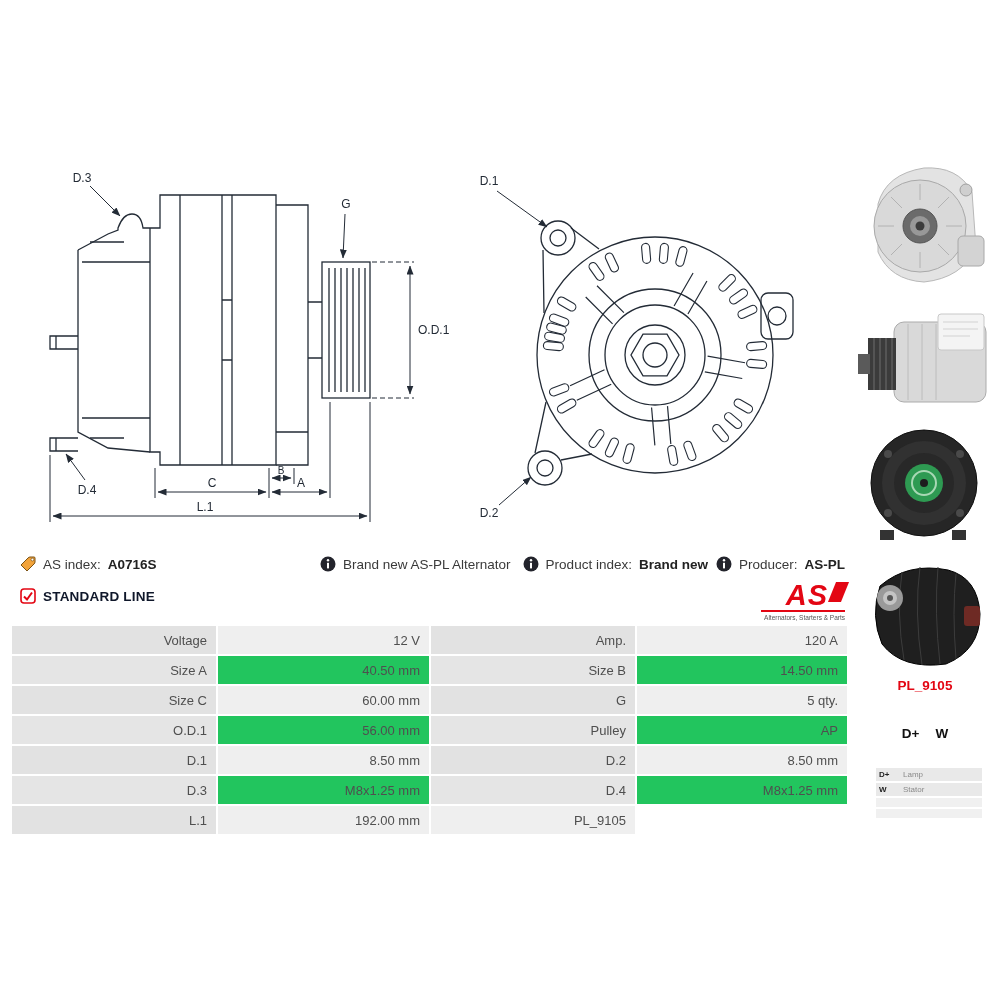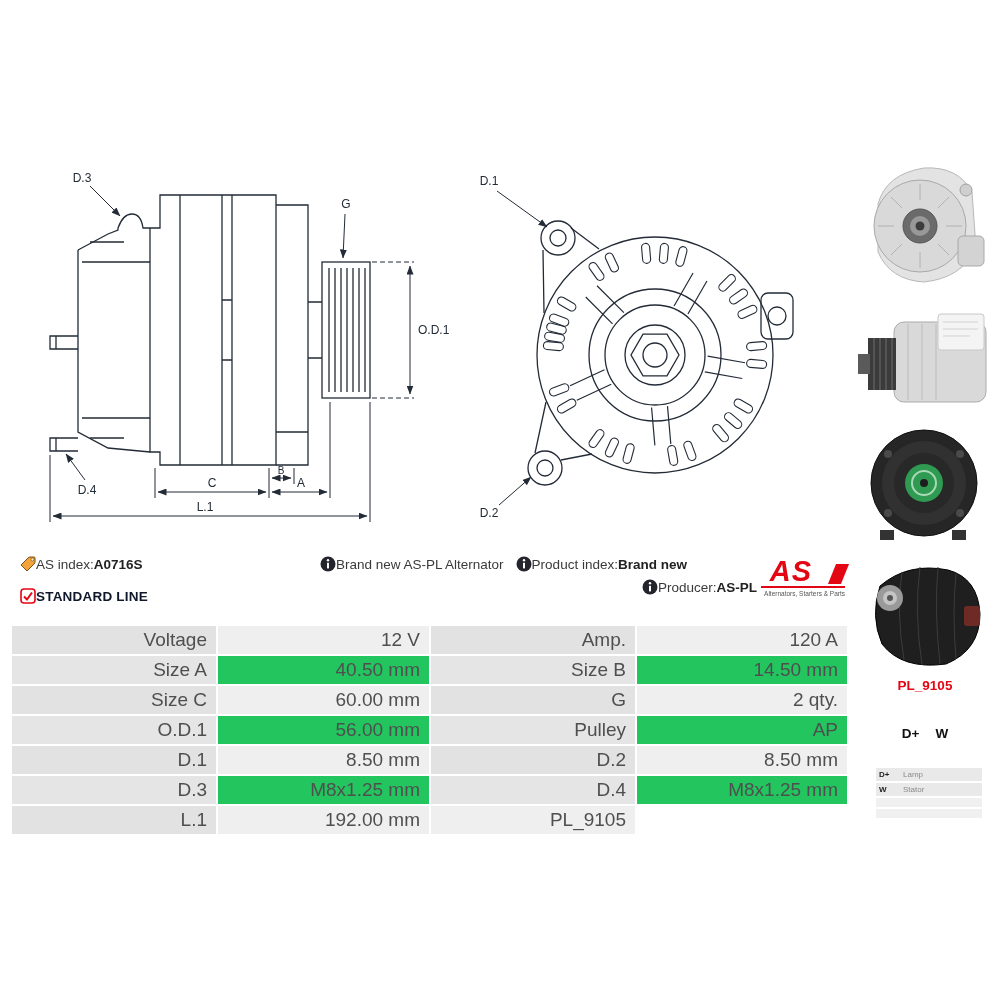--- a/index.html
+++ b/index.html
@@ -2,40 +2,40 @@
 <html><head>
 <meta charset="utf-8">
 <style>
   html,body{margin:0;padding:0;background:#fff;}
   .page{position:relative;width:1000px;height:1000px;background:#fff;overflow:hidden;
         font-family:"Liberation Sans", sans-serif;color:#333;}
   .draw{position:absolute;}
   svg text{font-family:"Liberation Sans", sans-serif;}
 
   
-  .info-line{display:flex;align-items:center;height:20px;font-size:13.5px;color:#3a3a3a;}
+  .info-line{display:flex;align-items:center;gap:7px;height:20px;font-size:13.5px;color:#3a3a3a;}
   .info-line b{color:#222;}
   .info-left{position:absolute;left:20px;top:554px;display:flex;flex-direction:column;gap:12px;}
   .info-mid{position:absolute;left:320px;top:554px;display:flex;flex-direction:row;gap:12px;}
-  .info-right{position:absolute;right:155px;top:554px;display:flex;flex-direction:row;gap:4px;align-items:flex-end;}
+  .info-right{position:absolute;right:155px;top:554px;display:flex;flex-direction:column;gap:4px;align-items:flex-end;}
   .red{color:#0f172a;font-weight:bold;letter-spacing:.2px;}
   .ic{width:16px;height:16px;flex:0 0 auto;}
 
   
   .aspl-logo{margin-top:4px;text-align:right;width:84px;}
-  .logo-top{display:flex;align-items:flex-end;justify-content:flex-end;gap:20px;height:26px;}
+  .logo-top{display:flex;align-items:flex-start;justify-content:flex-end;gap:4px;height:26px;}
   .logo-as{font-style:italic;font-weight:800;font-size:29px;line-height:26px;color:#e30613;letter-spacing:1px;}
   .logo-wedge{display:inline-block;width:13px;height:20px;background:#e30613;transform:skewX(-22deg);}
   .logo-rule{height:2px;background:#e30613;margin:2px 0 2px;}
   .logo-sub{font-size:6.5px;color:#555;white-space:nowrap;}
 
   
   .spec-table{position:absolute;left:12px;top:626px;display:grid;
               grid-template-columns:204px 211px 204px 210px;grid-auto-rows:28px;gap:2px;background:#fff;}
-  .cell{display:flex;align-items:center;justify-content:flex-end;padding-right:9px;font-size:19px;color:#4f4f4f;}
+  .cell{display:flex;align-items:center;justify-content:flex-end;padding-right:9px;font-size:13px;color:#4f4f4f;}
   .cell.lbl.o{background:#e2e2e2;} .cell.val.o{background:#efefef;text-align:center;}
   .cell.lbl.e{background:#e5e5e5;} .cell.val.e{background:#22c55e;}
 
   
   .photos{position:absolute;left:850px;top:150px;width:150px;}
   .photo{position:absolute;left:0;width:150px;background:#fff;}
   .plug-code{position:absolute;left:850px;top:678px;width:150px;text-align:center;
              font-size:13.5px;font-weight:bold;color:#e30613;}
   .terminals{position:absolute;left:850px;top:726px;width:150px;text-align:center;
              font-size:13.5px;font-weight:bold;color:#111;display:flex;justify-content:center;gap:16px;}
@@ -291,21 +291,21 @@
     <div class="cell val o">120 A</div>
 
     <div class="cell lbl e">Size A</div>
     <div class="cell val e">40.50 mm</div>
     <div class="cell lbl e">Size B</div>
     <div class="cell val e">14.50 mm</div>
 
     <div class="cell lbl o">Size C</div>
     <div class="cell val o">60.00 mm</div>
     <div class="cell lbl o">G</div>
-    <div class="cell val o">2 qty.</div>
+    <div class="cell val o">5 qty.</div>
 
     <div class="cell lbl e">O.D.1</div>
     <div class="cell val e">56.00 mm</div>
     <div class="cell lbl e">Pulley</div>
     <div class="cell val e">AP</div>
 
     <div class="cell lbl o">D.1</div>
     <div class="cell val o">8.50 mm</div>
     <div class="cell lbl o">D.2</div>
     <div class="cell val o">8.50 mm</div>

